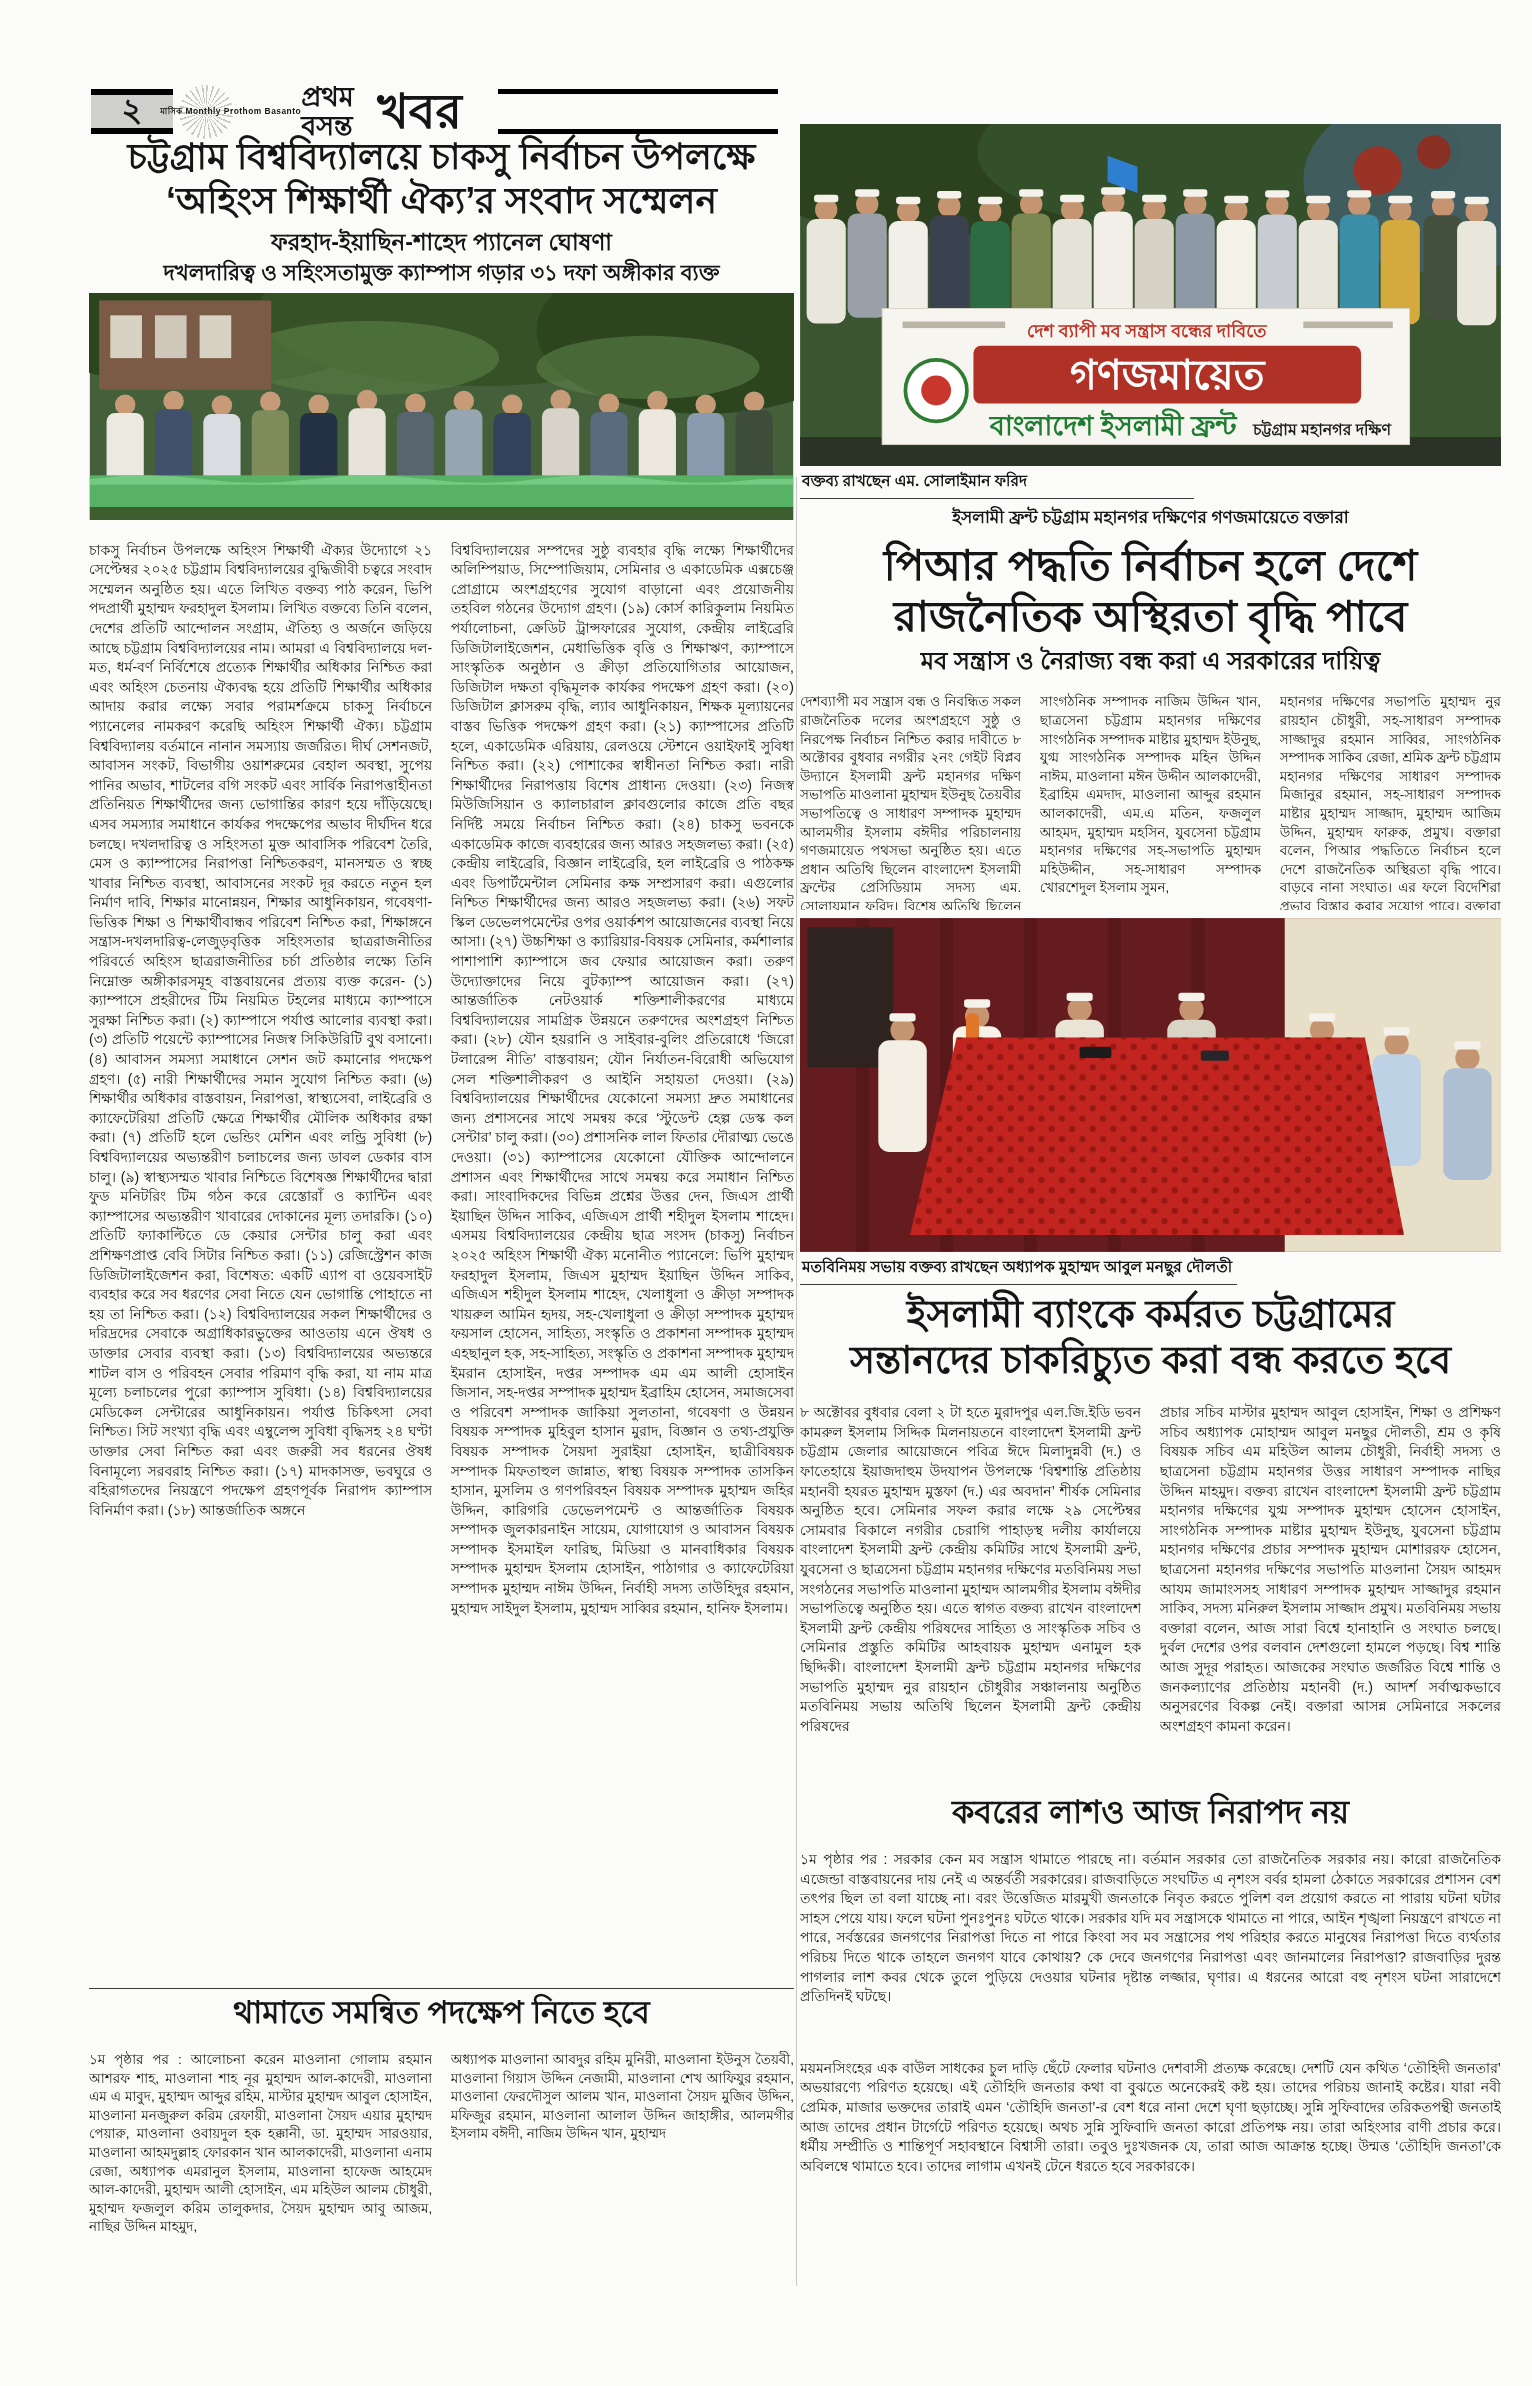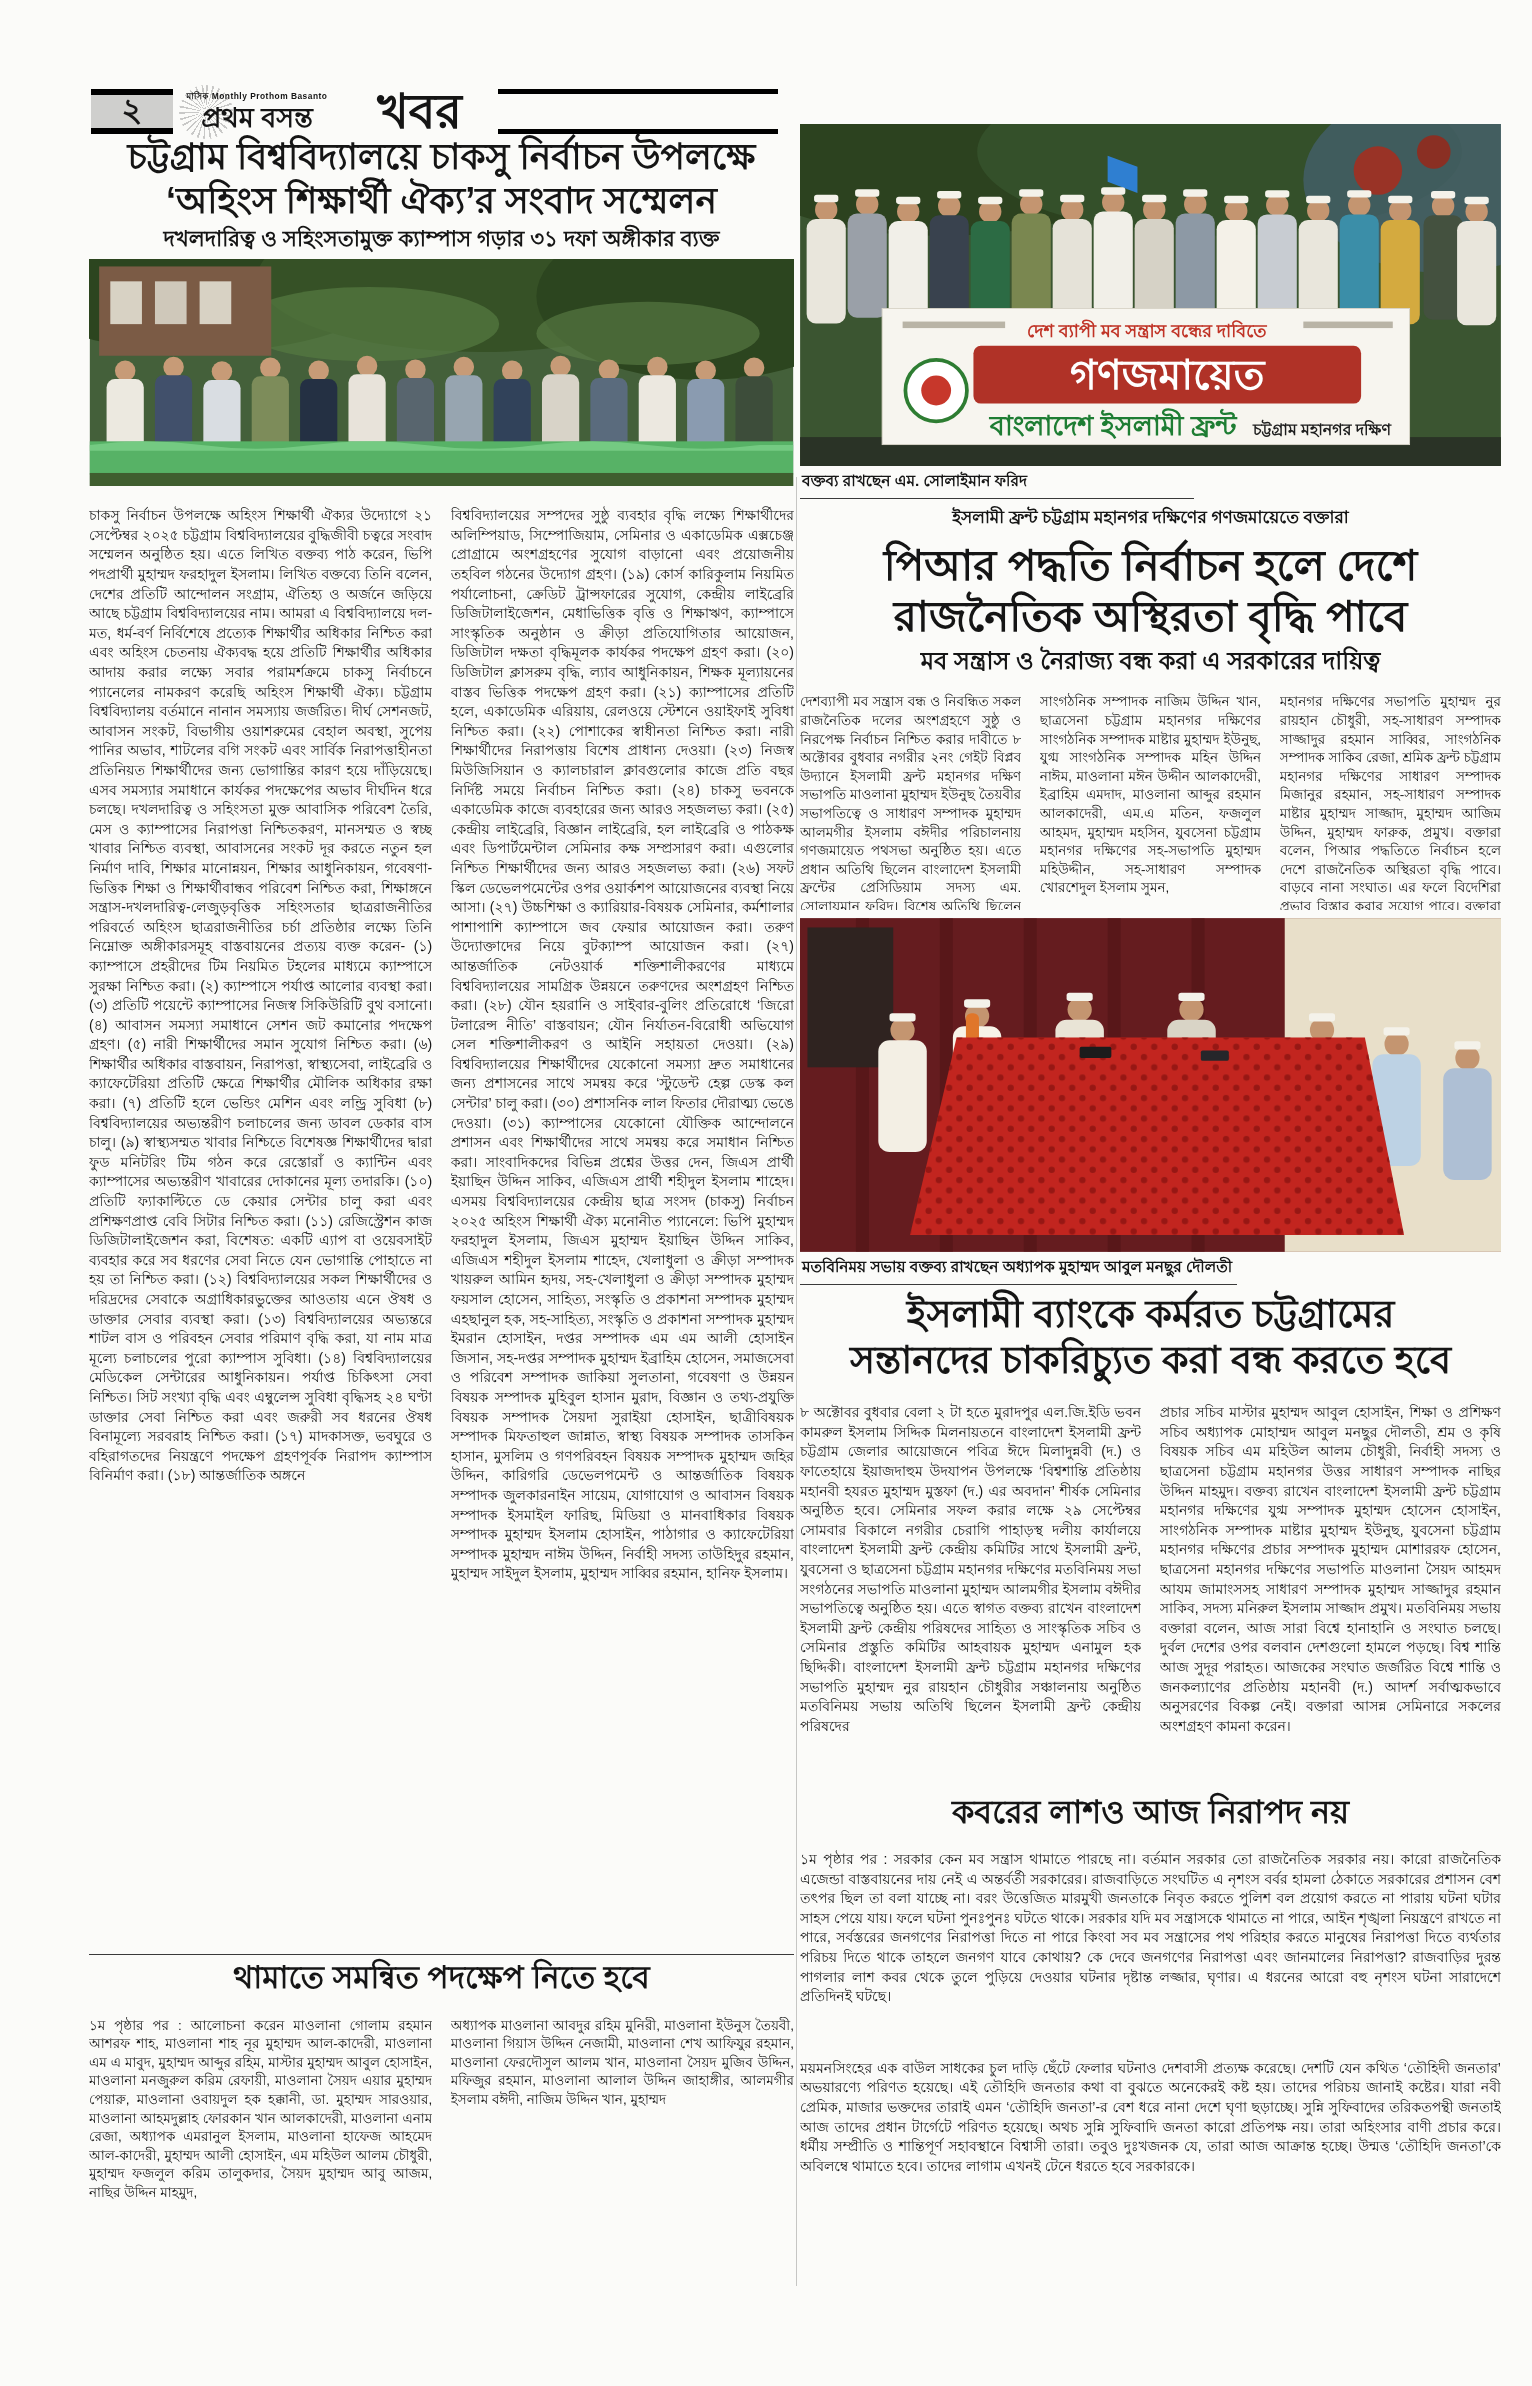--- a/index.html
+++ b/index.html
@@ -2,21 +2,21 @@
 <html style="font-size:15px"><head>
 <meta charset="utf-8">
 <style>
   html,body{margin:0;padding:0;background:#ececea;}
   .sheet{position:relative;width:1533px;height:2387px;background:#fbfbf9;
          font-family:"Liberation Sans",sans-serif;color:#151515;overflow:hidden;}
   
   .masthead{position:absolute;left:91px;top:89px;width:1413px;height:45px;display:flex;align-items:stretch;}
   .pgno{width:82px;background:#cfcfcd;border-top:6.5px solid #000;border-bottom:6.5px solid #000;
         display:flex;align-items:center;justify-content:center;font-size:32px;font-weight:800;}
-  .logo{width:168px;position:relative;display:flex;flex-direction:column;align-items:center;justify-content:center;}
+  .logo{width:168px;position:relative;display:flex;flex-direction:row;align-items:center;justify-content:center;}
   .sunburst{position:absolute;left:5.6px;top:-3.7px;width:54px;height:54px;border-radius:50%;opacity:.45;
             background:repeating-conic-gradient(#8a8a8a 0 4deg,transparent 4deg 14deg);}
   .logo-small{font-size:8.4px;font-weight:700;letter-spacing:0.5px;white-space:nowrap;z-index:1;}
   .logo-big{font-size:27px;font-weight:900;line-height:1.05;z-index:1;}
   .dateline{flex:1;border-top:5.6px solid #000;border-bottom:5.6px solid #000;display:flex;
             align-items:center;justify-content:center;font-size:19.6px;font-weight:700;white-space:nowrap;}
   .section-title{width:157px;display:flex;align-items:center;justify-content:center;
                  font-size:48px;font-weight:900;line-height:1;}
   .bar-right{width:280px;border-top:5.6px solid #000;border-bottom:5.6px solid #000;}
   
@@ -67,20 +67,21 @@
     </div>
     <div class="section-title">খবর</div>
     <div class="bar-right"></div>
   </header>
 
   <div class="vdiv"></div>
 
   <section class="left-col">
     <div class="story-h1">চট্টগ্রাম বিশ্ববিদ্যালয়ে চাকসু নির্বাচন উপলক্ষে</div>
     <div class="story-h1">‘অহিংস শিক্ষার্থী ঐক্য’র সংবাদ সম্মেলন</div>
+    <div class="story-sub story-sub1">ফরহাদ-ইয়াছিন-শাহেদ প্যানেল ঘোষণা</div>
     <div class="story-sub story-sub2">দখলদারিত্ব ও সহিংসতামুক্ত ক্যাম্পাস গড়ার ৩১ দফা অঙ্গীকার ব্যক্ত</div>
 
     <svg class="photo" width="705" height="227" viewBox="0 0 756 244">
       <defs>
         <g id="personA">
           <circle cx="0" cy="0" r="11" fill="#c79b77"></circle>
           <rect x="-20" y="9" width="40" height="82" rx="9" fill="currentColor"></rect>
         </g>
       </defs>
       <rect width="756" height="244" fill="#44603a"></rect>

